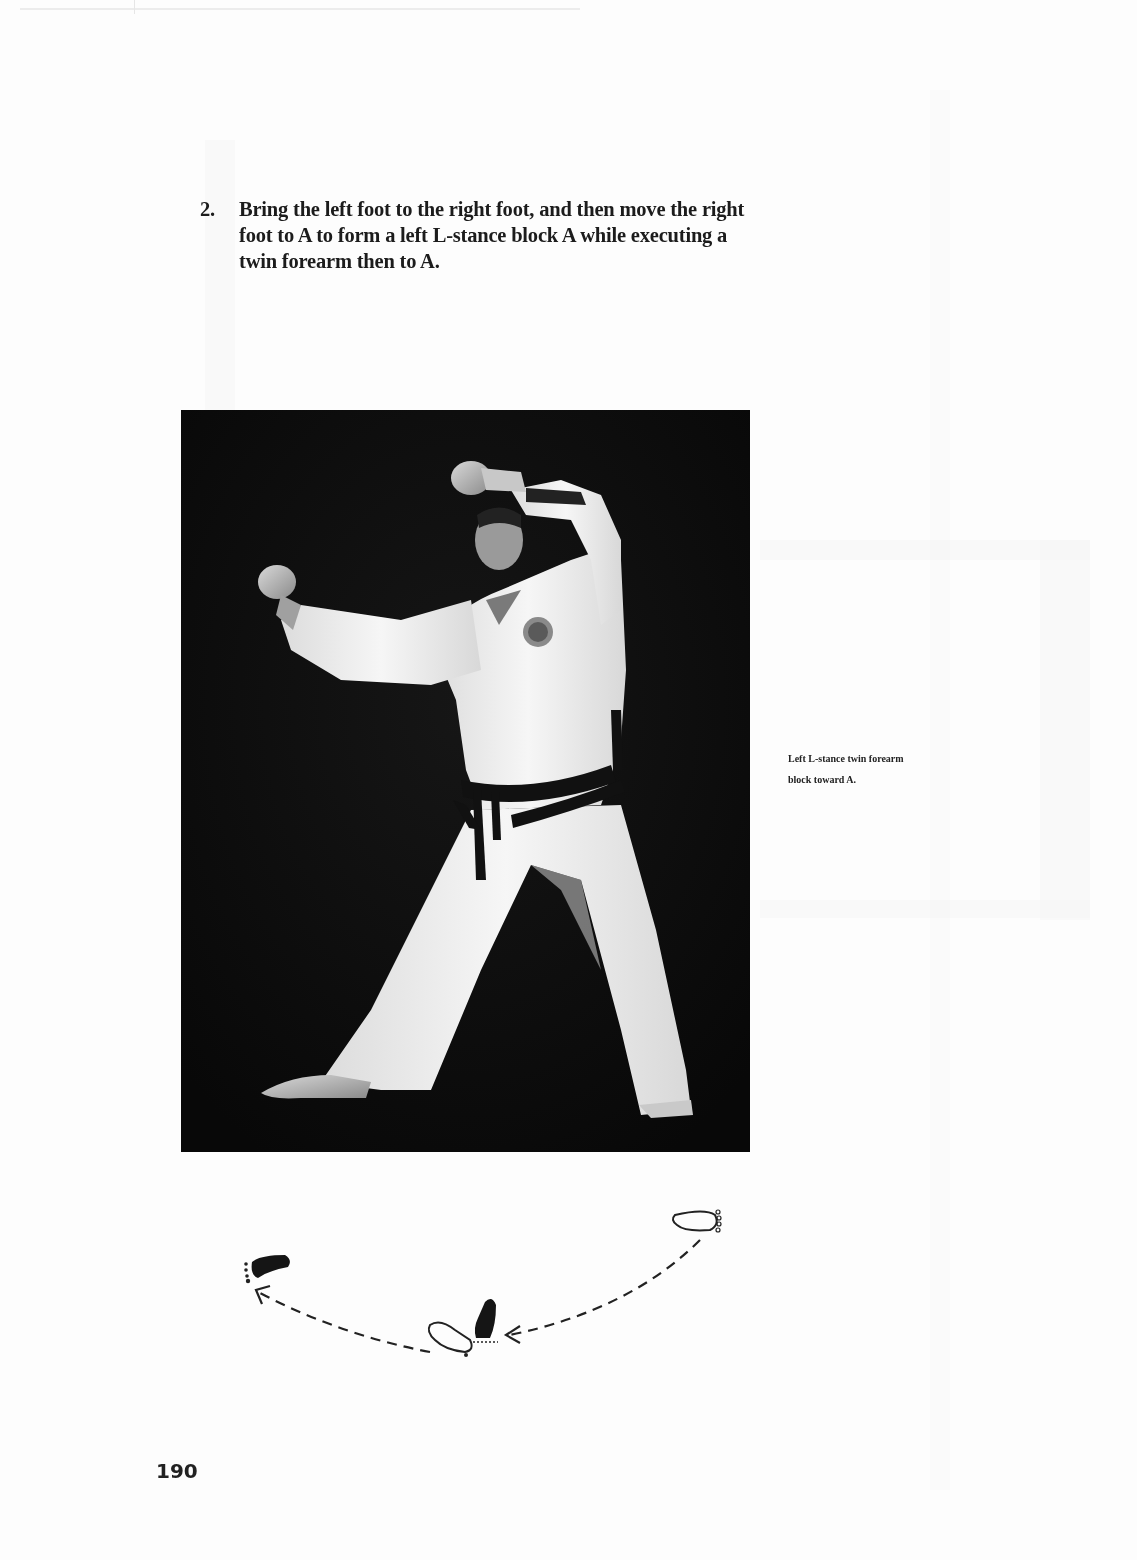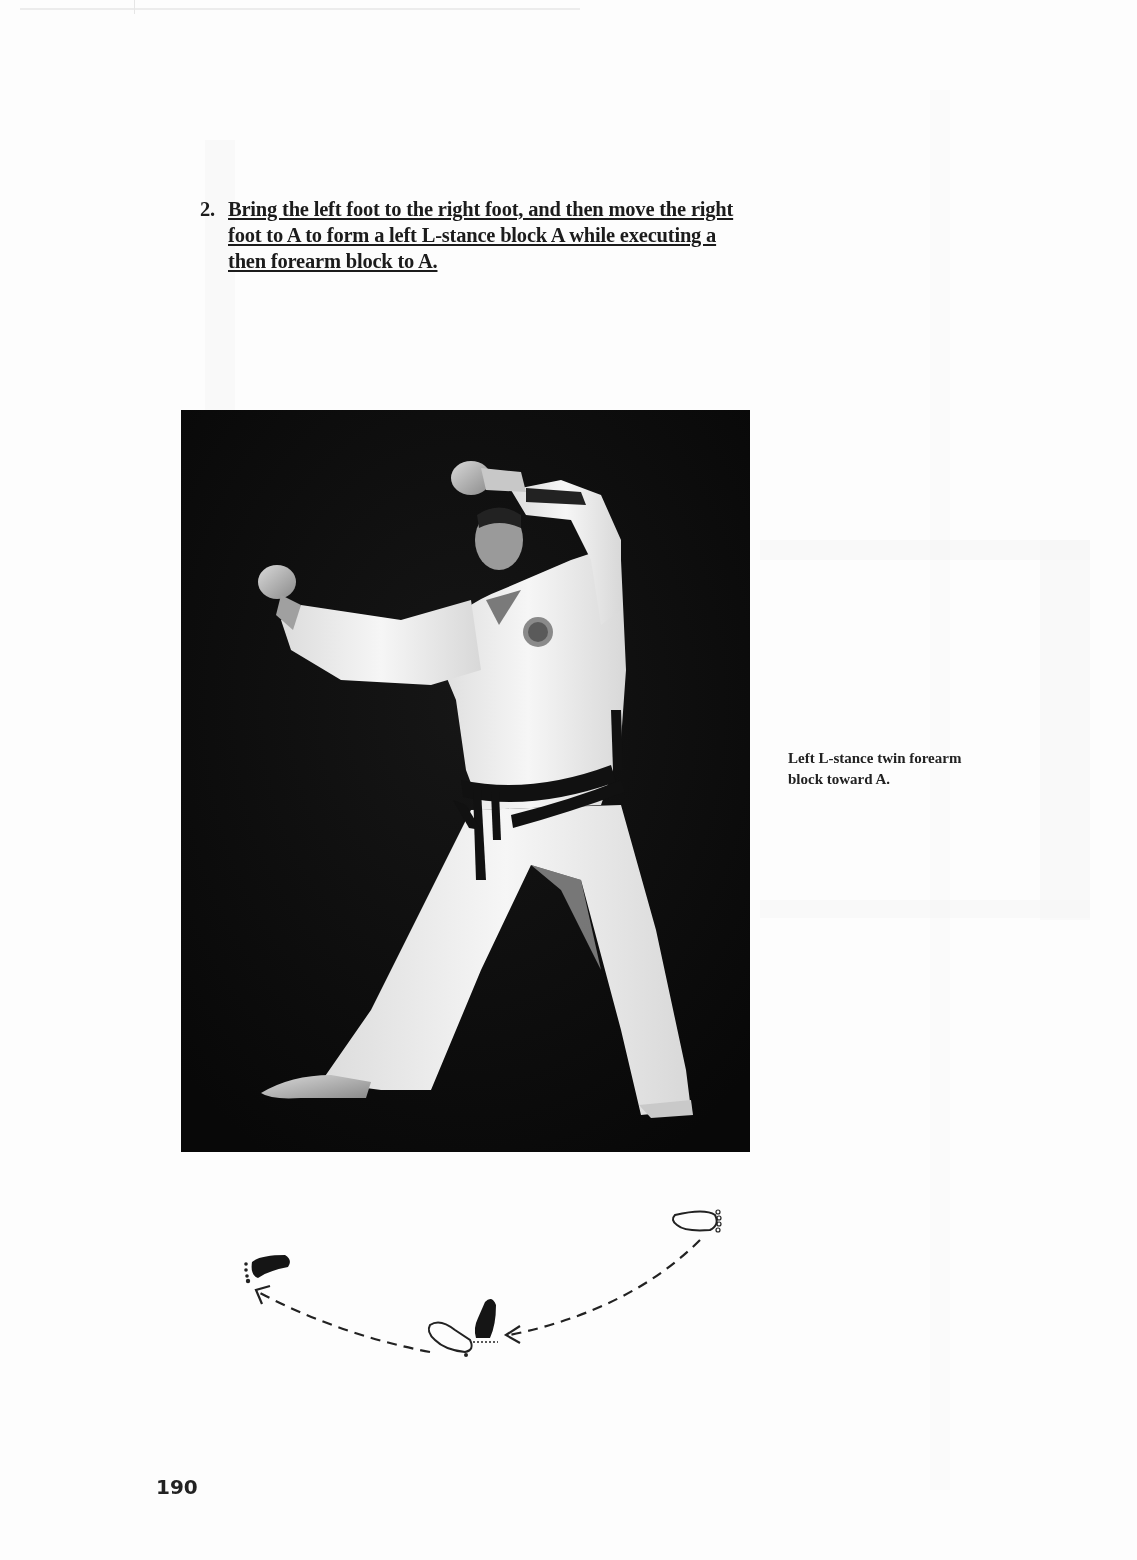--- a/index.html
+++ b/index.html
@@ -49,61 +49,59 @@
       line-height: 26px;
       color: #1c1c1c;
       letter-spacing: -0.2px;
     }
     .instruction .num {
       display: inline-block;
       width: 28px;
     }
     .instruction .body {
       display: block;
-      margin-left: 28px;
+      margin-left: 39px;
       margin-top: -26px;
-      text-decoration: underline;
     }
     .photo {
       position: absolute;
       left: 181px;
       top: 410px;
       width: 569px;
       height: 742px;
       background: #0e0e0e;
       overflow: hidden;
     }
     .photo svg { display: block; }
     .caption {
       position: absolute;
       left: 788px;
       top: 748px;
       width: 280px;
       font-family: "Liberation Serif", "DejaVu Serif", serif;
       font-weight: bold;
-      font-size: 15px;
+      font-size: 10px;
       line-height: 21px;
       color: #222;
     }
     .diagram {
       position: absolute;
       left: 230px;
       top: 1190px;
       width: 520px;
       height: 180px;
     }
     .page-number {
       position: absolute;
       left: 156px;
       top: 1459px;
       font-family: "DejaVu Sans", "Liberation Sans", sans-serif;
       font-weight: bold;
       font-size: 20px;
       color: #222;
-      margin-top: 16px;
     }
   </style>
 </head>
 <body>
 
 <div class="page">
 
   <div class="ghost-line"></div>
   <div class="ghost-tick"></div>
 
@@ -111,21 +109,21 @@
   <div class="bleed" style="left:760px;top:540px;width:330px;height:20px;"></div>
   <div class="bleed" style="left:1040px;top:540px;width:50px;height:380px;"></div>
   <div class="bleed" style="left:760px;top:900px;width:330px;height:18px;"></div>
   <div class="bleed" style="left:930px;top:90px;width:20px;height:1400px;opacity:0.4"></div>
 
   <div class="instruction">
     <span class="num">2.</span>
     <span class="body">
       <span style="display:block">Bring the left foot to the right foot, and then move the right</span>
       <span style="display:block">foot to A to form a left L-stance block A while executing a</span>
-      <span style="display:block">then forearm block to A.</span>
+      <span style="display:block">twin forearm then to A.</span>
     </span>
   </div>
 
   <div class="photo">
     <svg width="569" height="742" viewBox="0 0 569 742">
       <defs>
         <radialGradient id="bgGrad" cx="50%" cy="40%" r="70%">
           <stop offset="0%" stop-color="#161616"></stop>
           <stop offset="100%" stop-color="#080808"></stop>
         </radialGradient>

